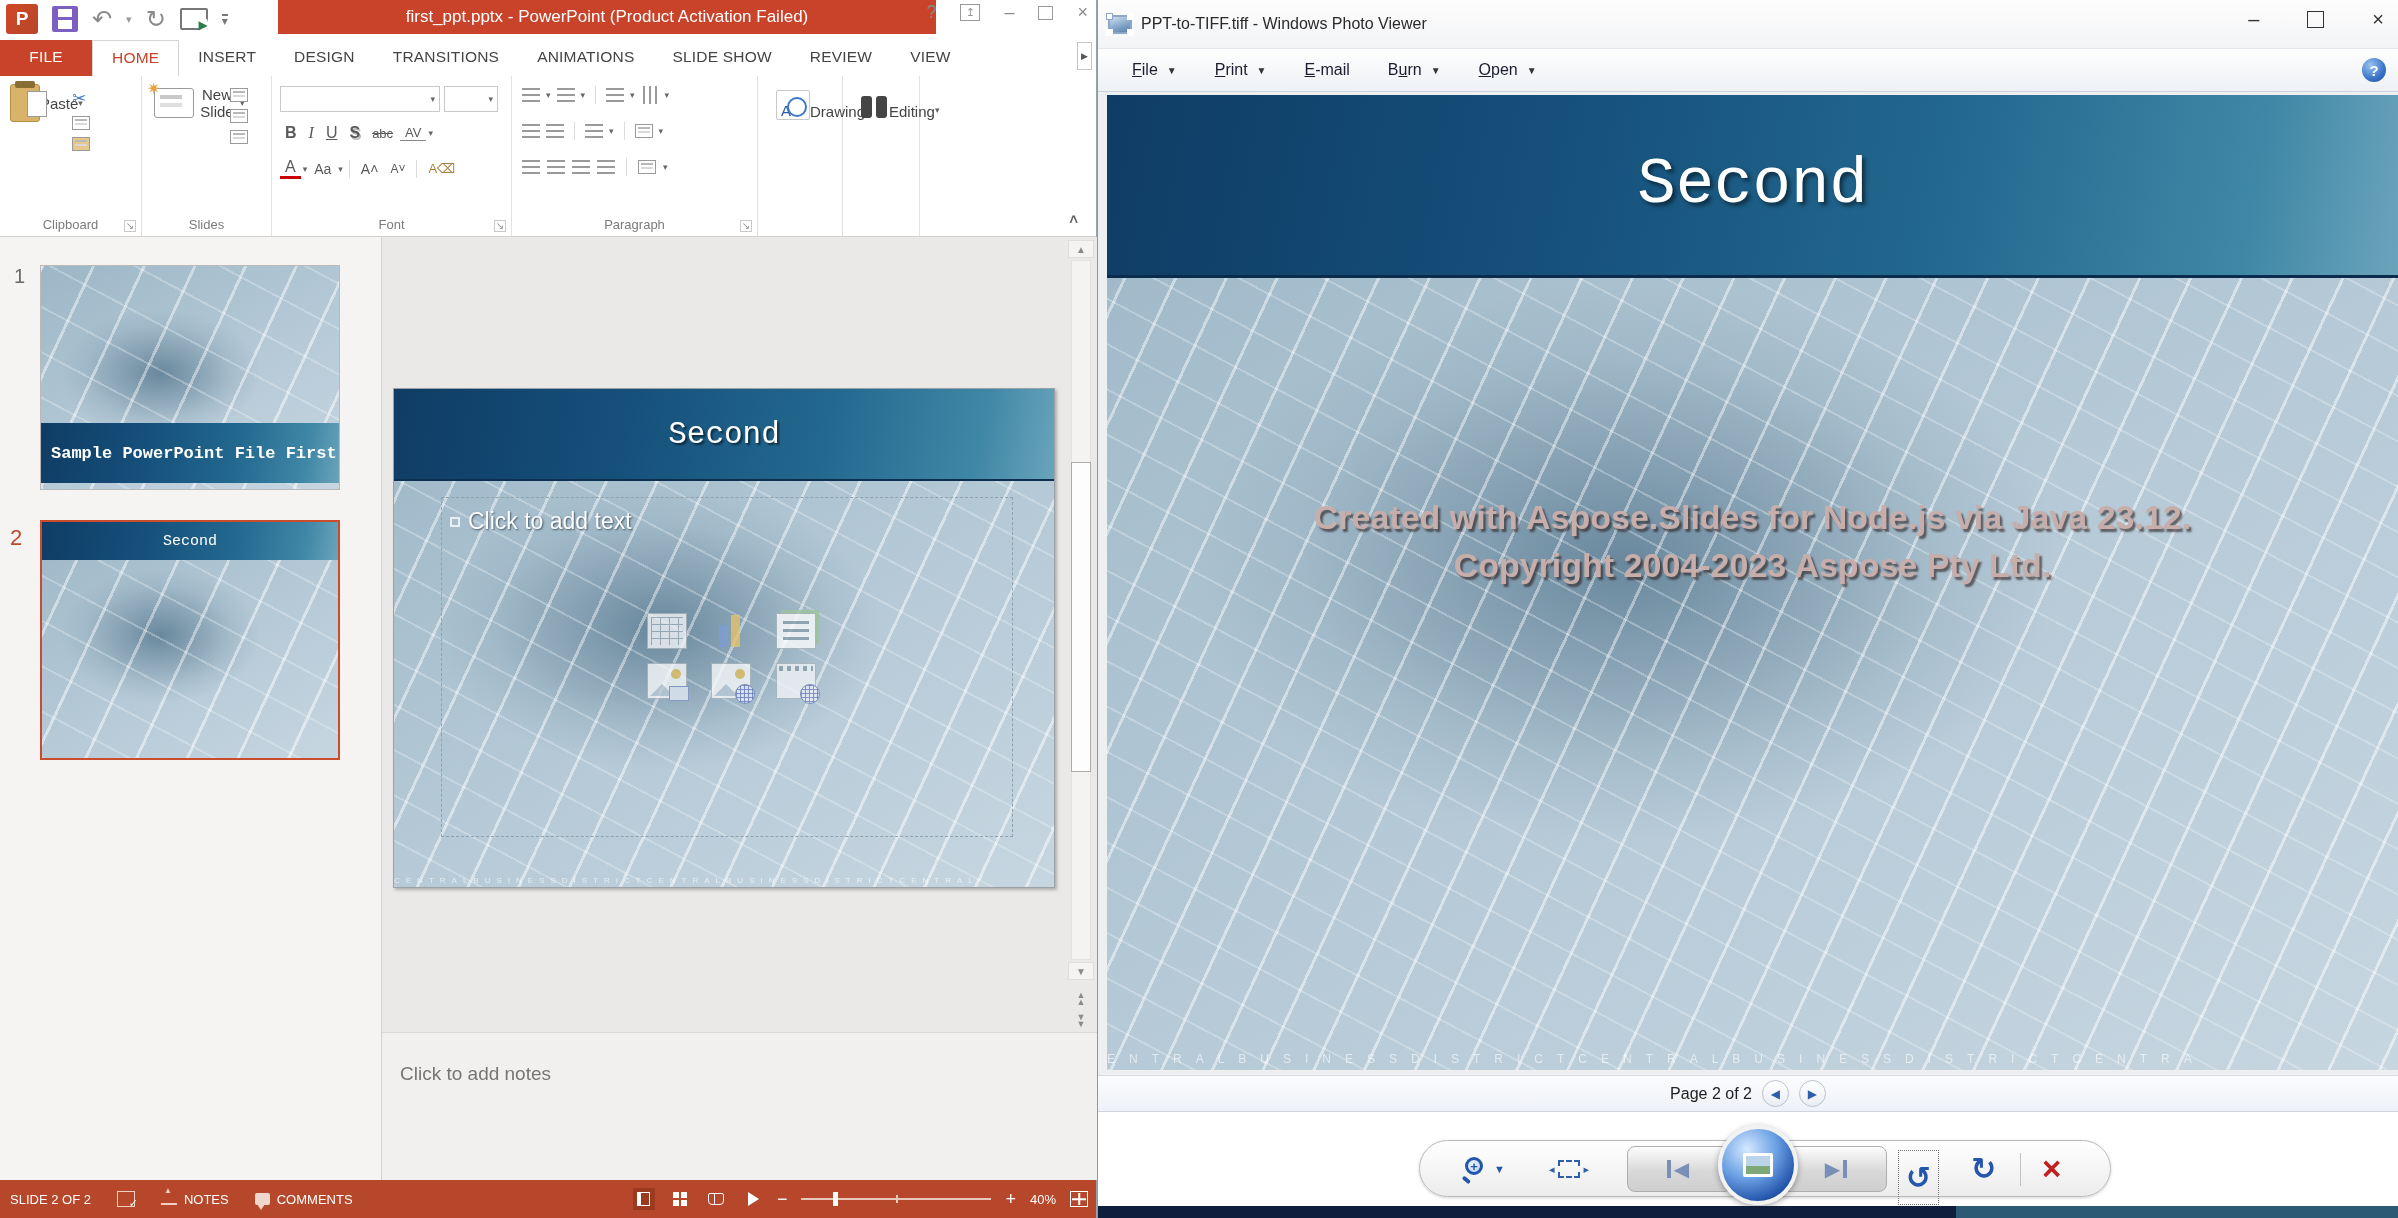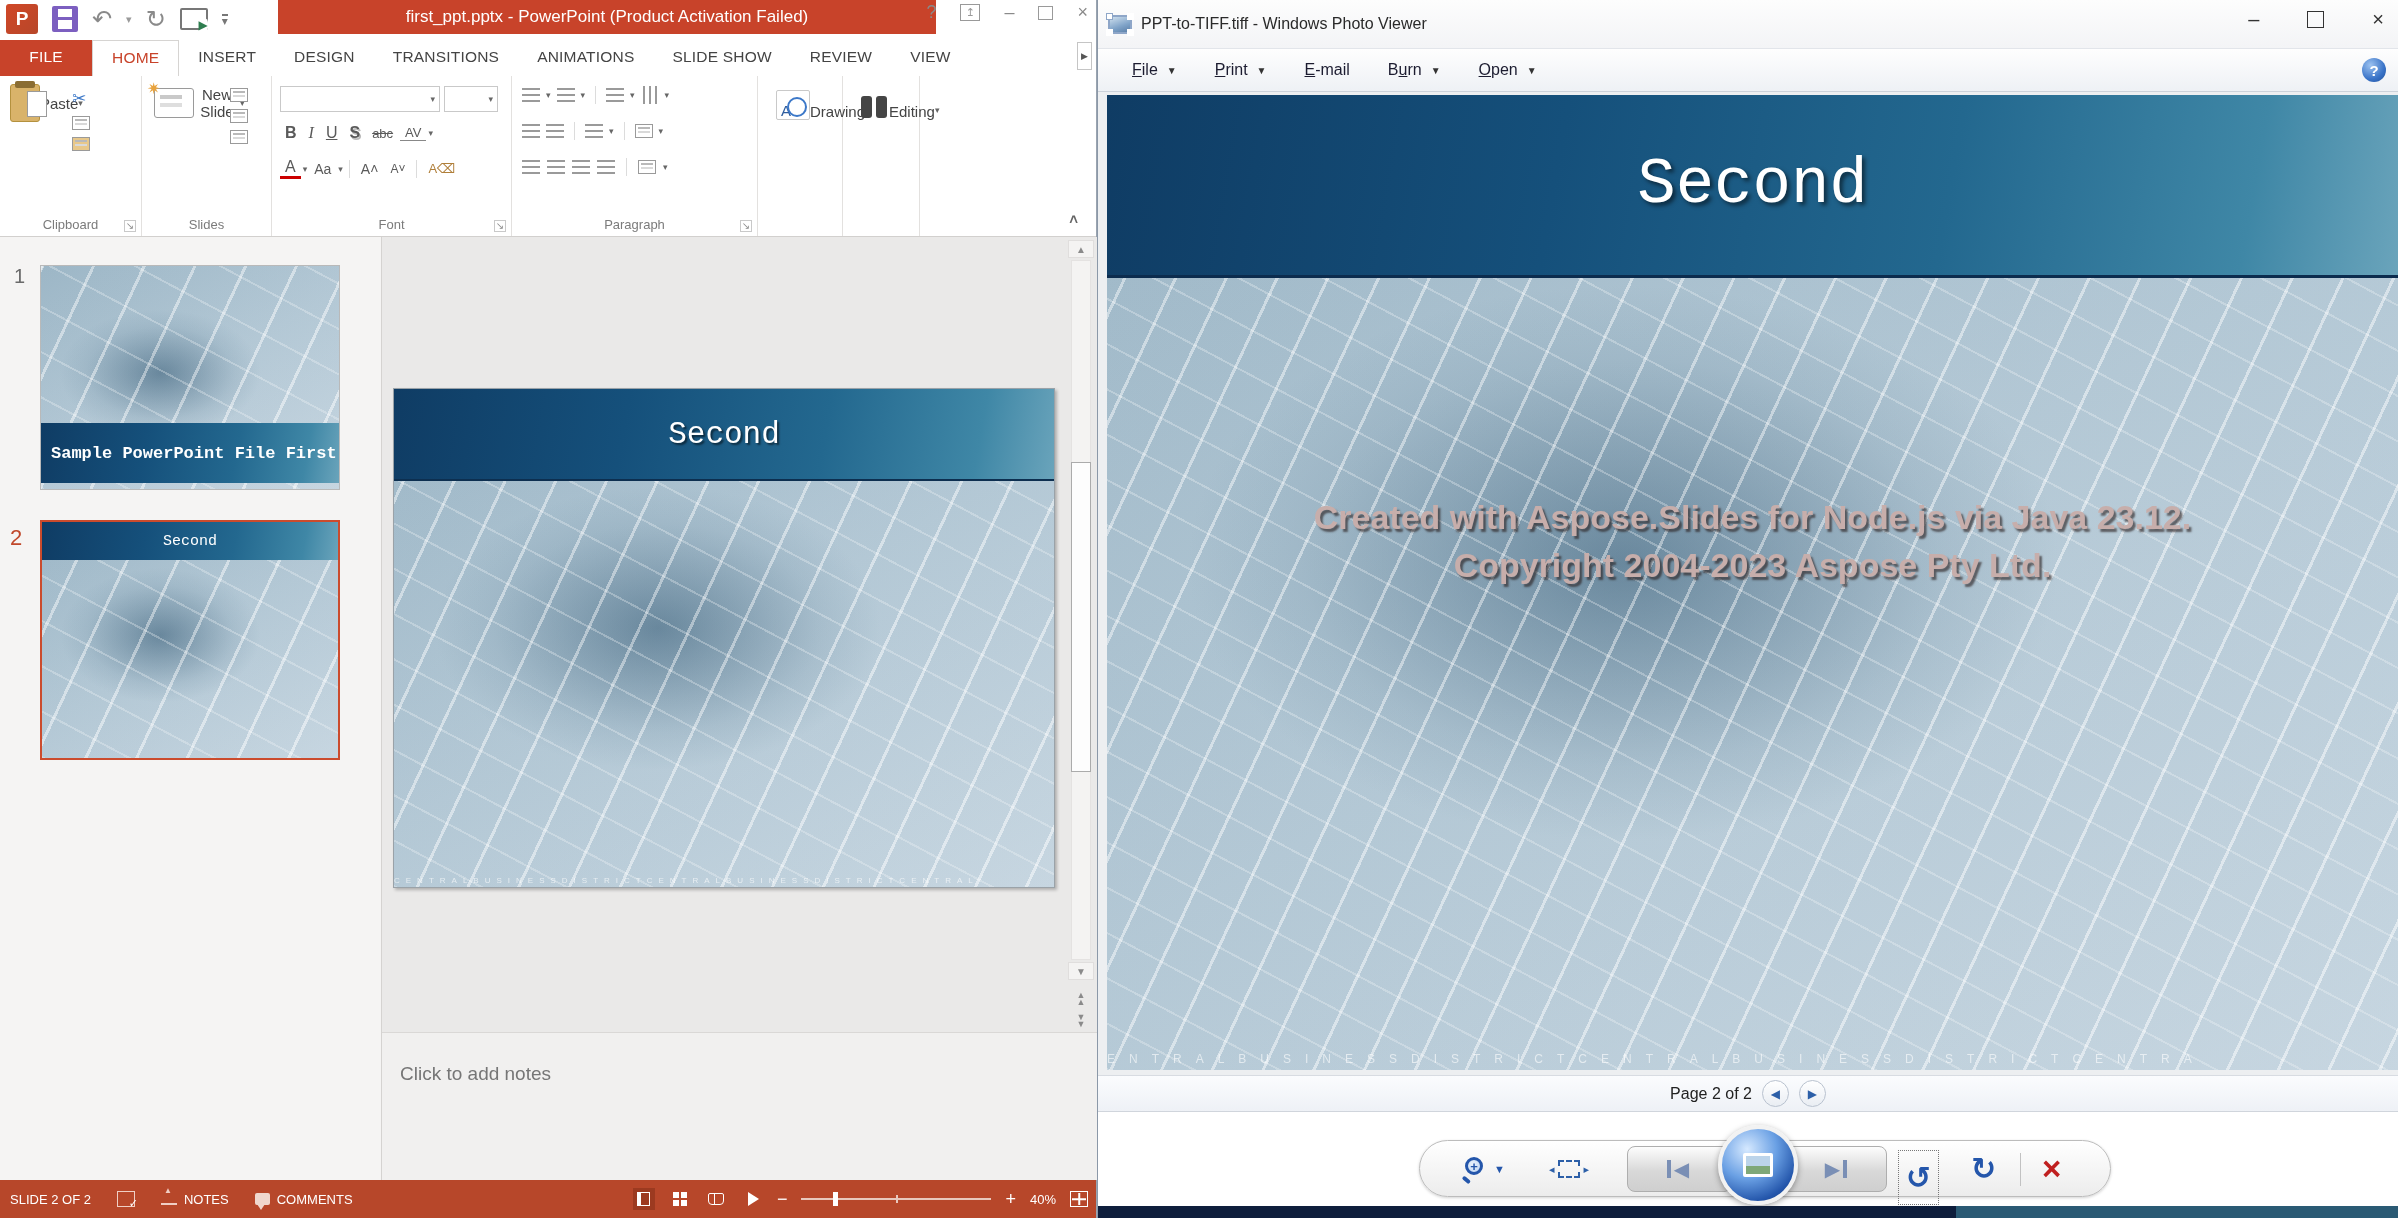--- a/index.html
+++ b/index.html
@@ -367,20 +367,38 @@
         <div class="band thumb2-band">Second</div>
       </div>
     </div>
 
     <div class="canvas">
       <div class="slide tex">
         <div class="slide-band band">
           <div class="t">Second</div>
         </div>
         <div class="slide-bodyarea">
+          <div class="ph">
+            <div class="ph-line">
+              <span class="ph-bullet"></span>
+              <span>Click to add text</span>
+            </div>
+            <div class="icon-grid">
+              <div class="cicon ci-table"></div>
+              <div class="cicon ci-chart"></div>
+              <div class="cicon ci-smart"></div>
+              <div class="cicon ci-pic corner">
+                  <span class="mnt"></span>
+                </div>
+              <div class="cicon ci-pic globe">
+                  <span class="mnt"></span>
+                </div>
+              <div class="cicon ci-film"></div>
+            </div>
+          </div>
           <div class="strip">CENTRALBUSINESSDISTRICTCENTRALBUSINESSDISTRICTCENTRAL</div>
         </div>
       </div>
 
       <div class="vscroll">
         <div class="vs-btn" style="top:0;">▲</div>
         <div class="vs-track"></div>
         <div class="vs-thumb"></div>
         <div class="vs-btn" style="top:722px;">▼</div>
         <div class="dchev" style="top:752px;">

